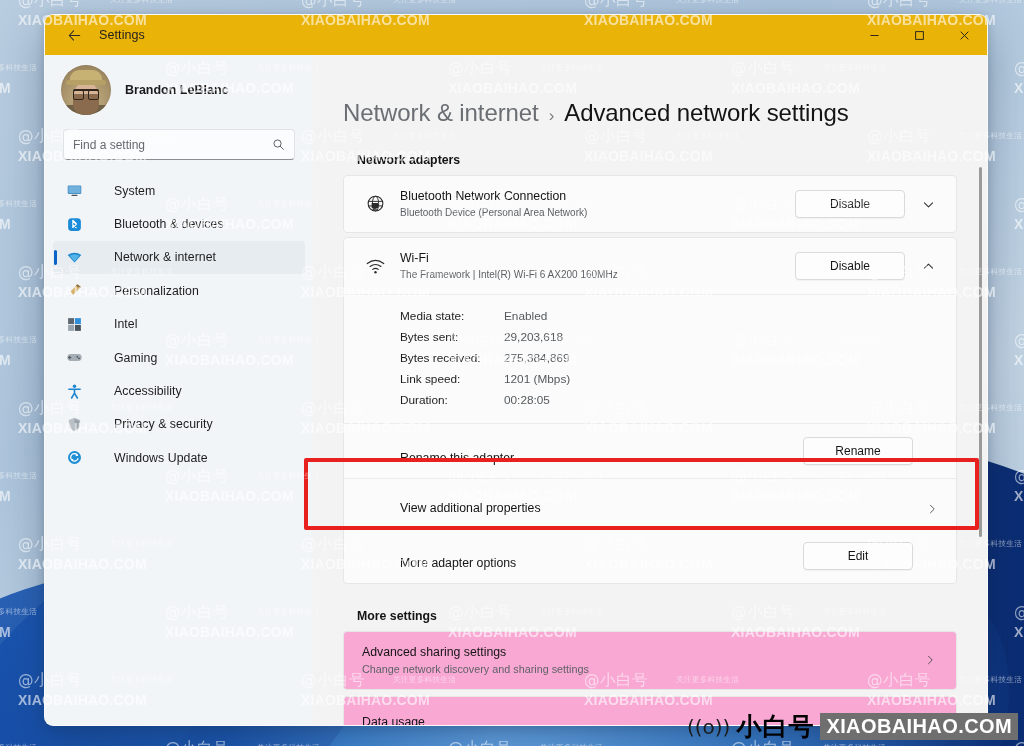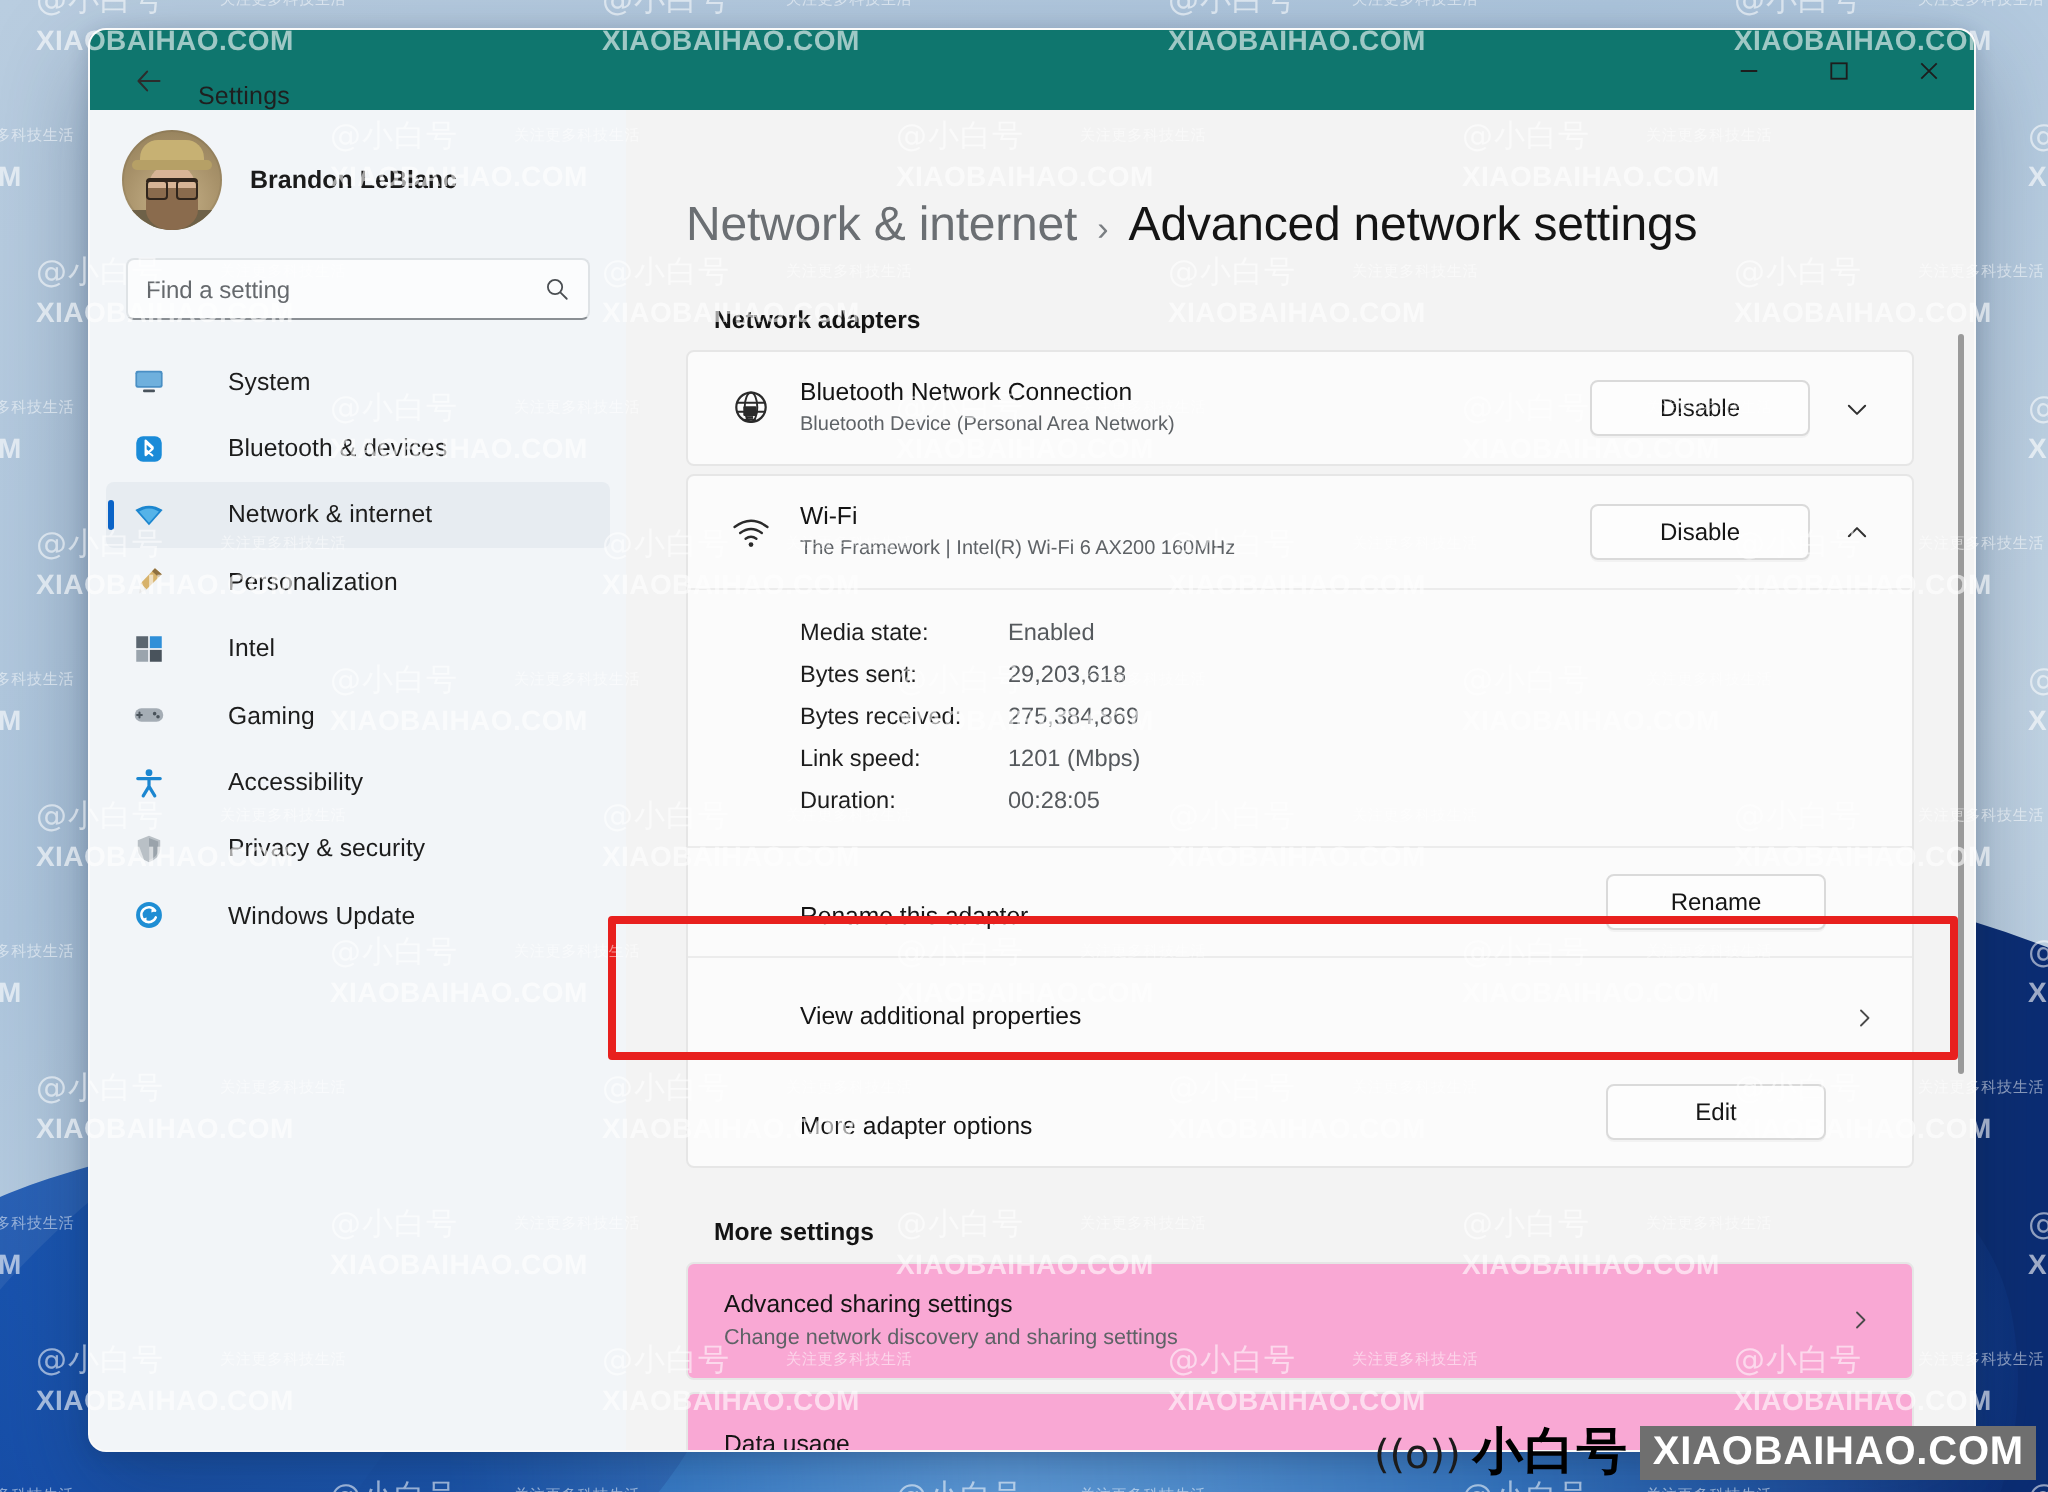--- a/index.html
+++ b/index.html
@@ -45,22 +45,22 @@
   #settings-window {
     position:absolute; left:44px; top:14px; width:944px; height:712px;
     background:#f3f3f3; border-radius:9px; overflow:hidden;
     box-shadow: 0 18px 48px rgba(20,40,70,.34), 0 2px 10px rgba(20,40,70,.20);
     display:flex; flex-direction:column;
     border:1px solid rgba(255,255,255,.55);
   }
 
   
   #titlebar {
-    height:40px; flex:0 0 40px; display:flex; align-items:flex-end;
-    background:#0f766e;
+    height:40px; flex:0 0 40px; display:flex; align-items:center;
+    background:#eab308;
   }
   #back-btn {
     width:34px; height:30px; margin-left:12px; display:flex; align-items:center; justify-content:center;
     border-radius:4px; color:#2c2c2c;
   }
   #titlebar-title { font-size:12.5px; color:#1f1f1f; margin-left:8px; letter-spacing:.1px; }
   #titlebar-spacer { flex:1; }
   .wbtn {
     width:45px; height:40px; display:flex; align-items:center; justify-content:center;
     color:#1d1d1d;

